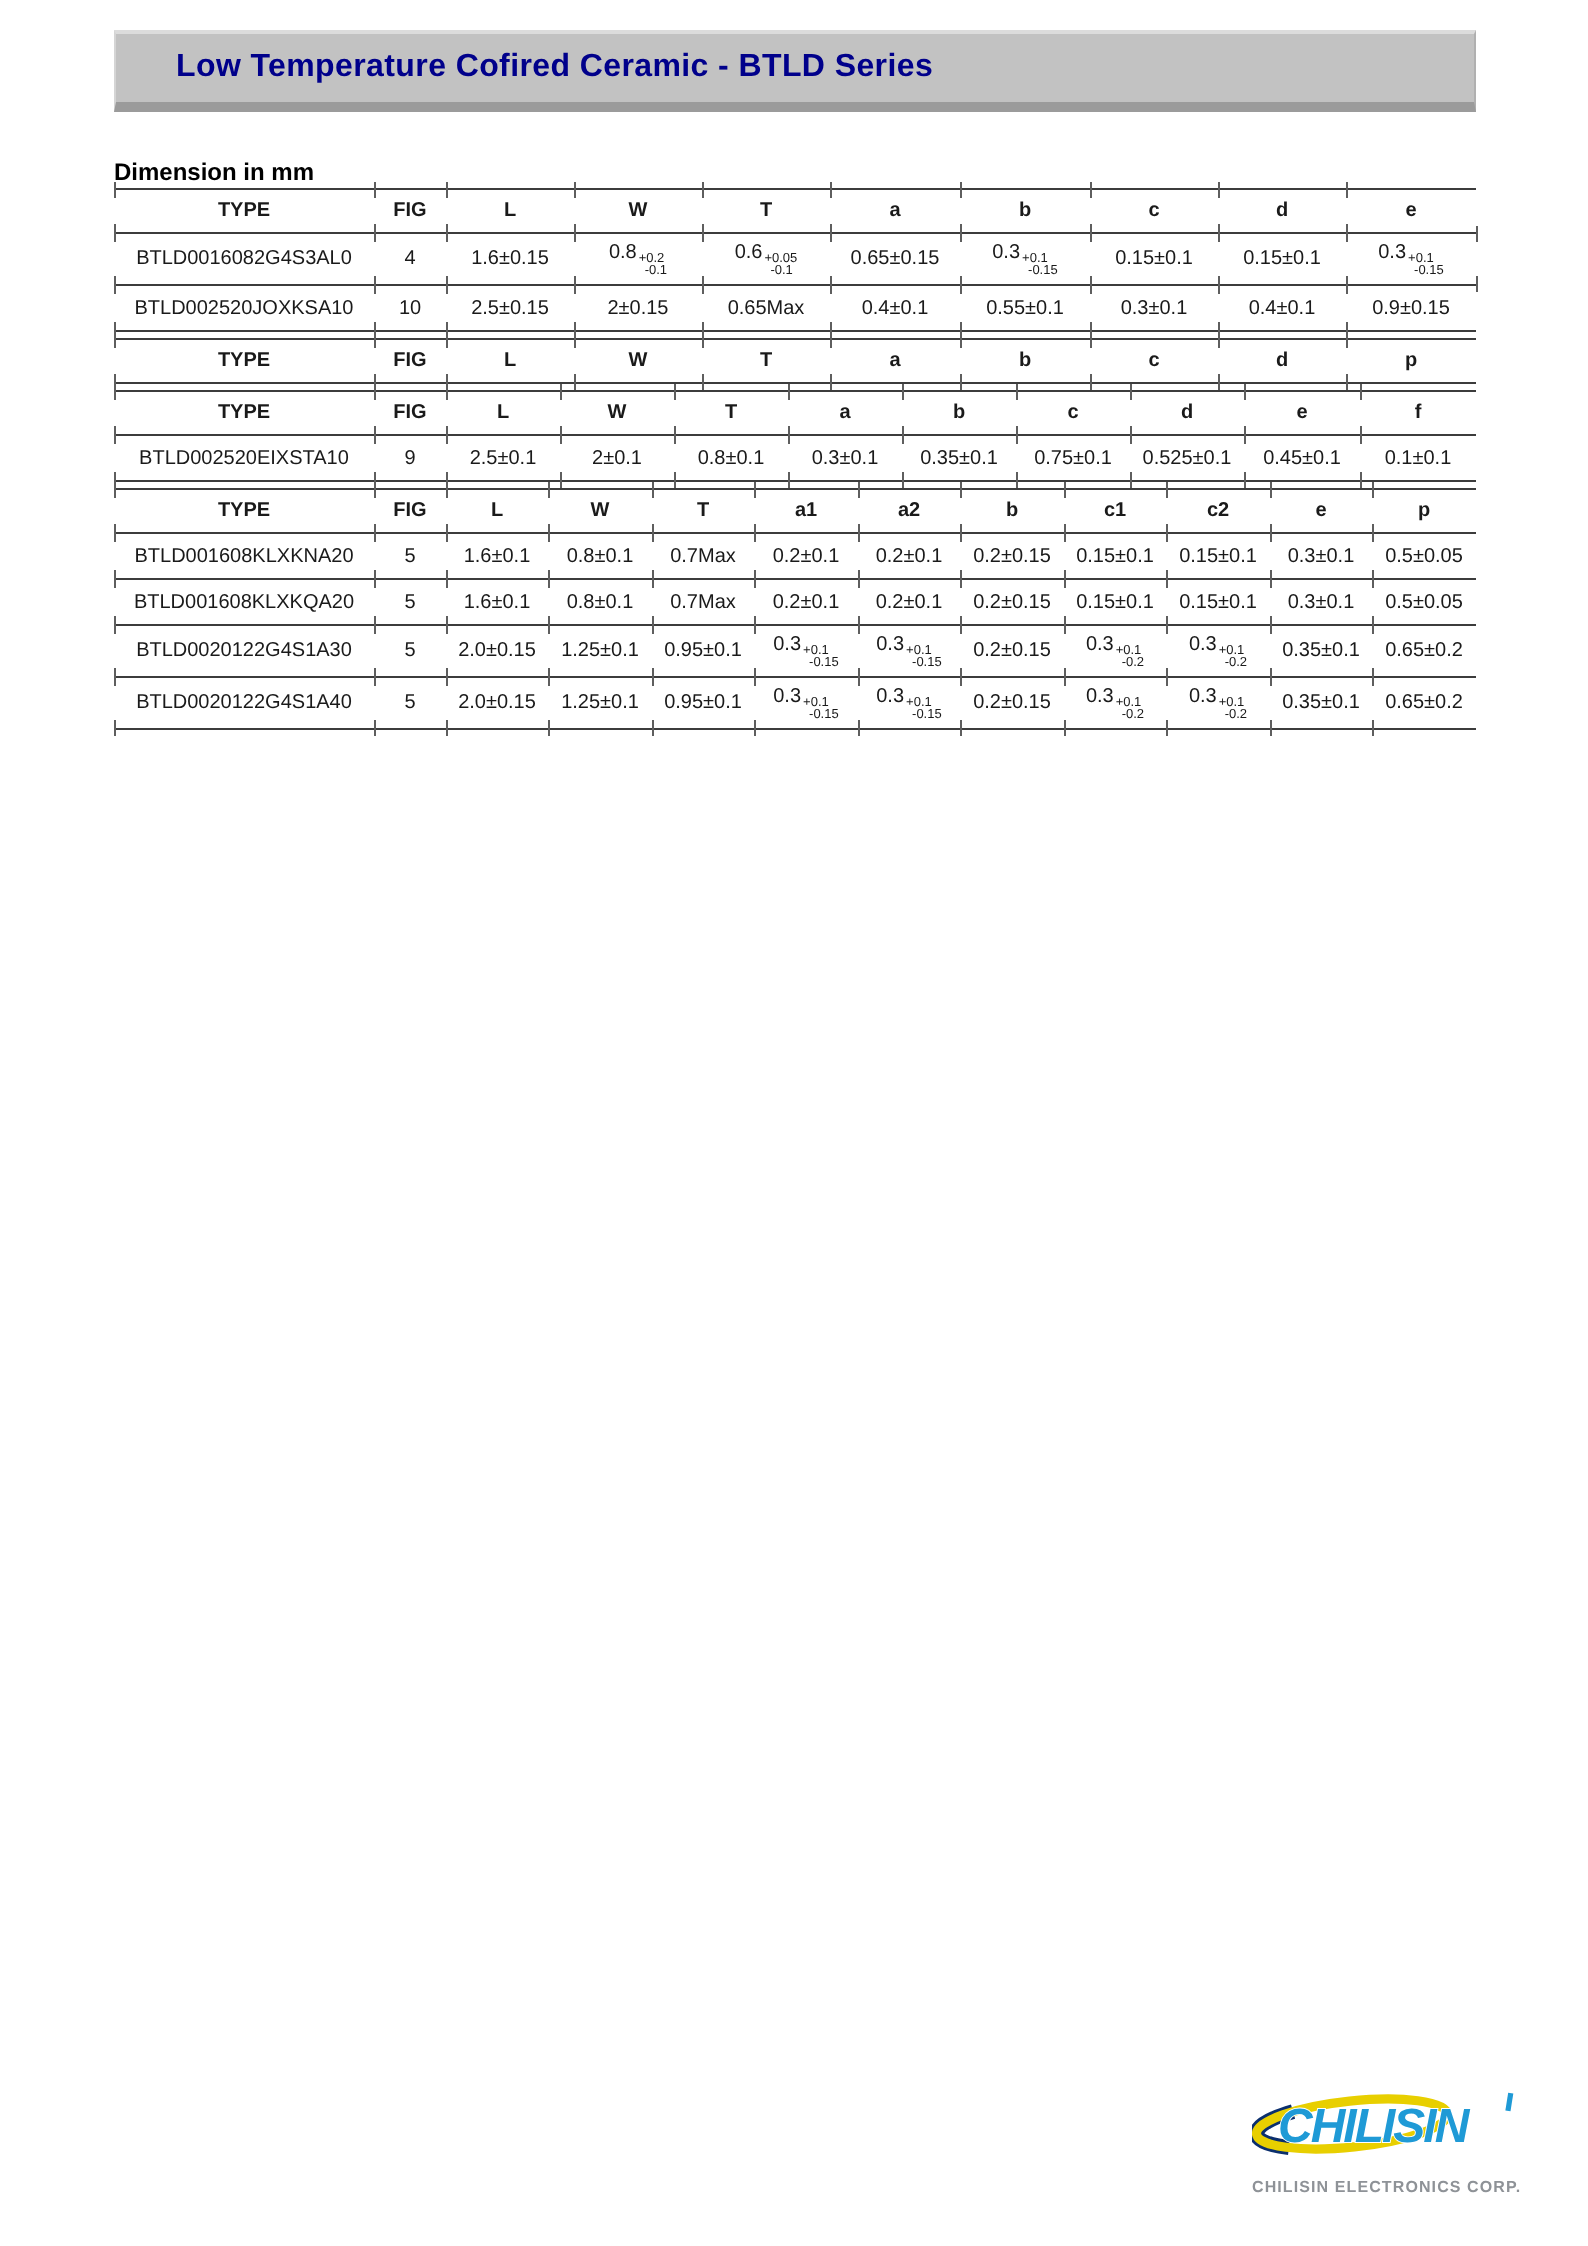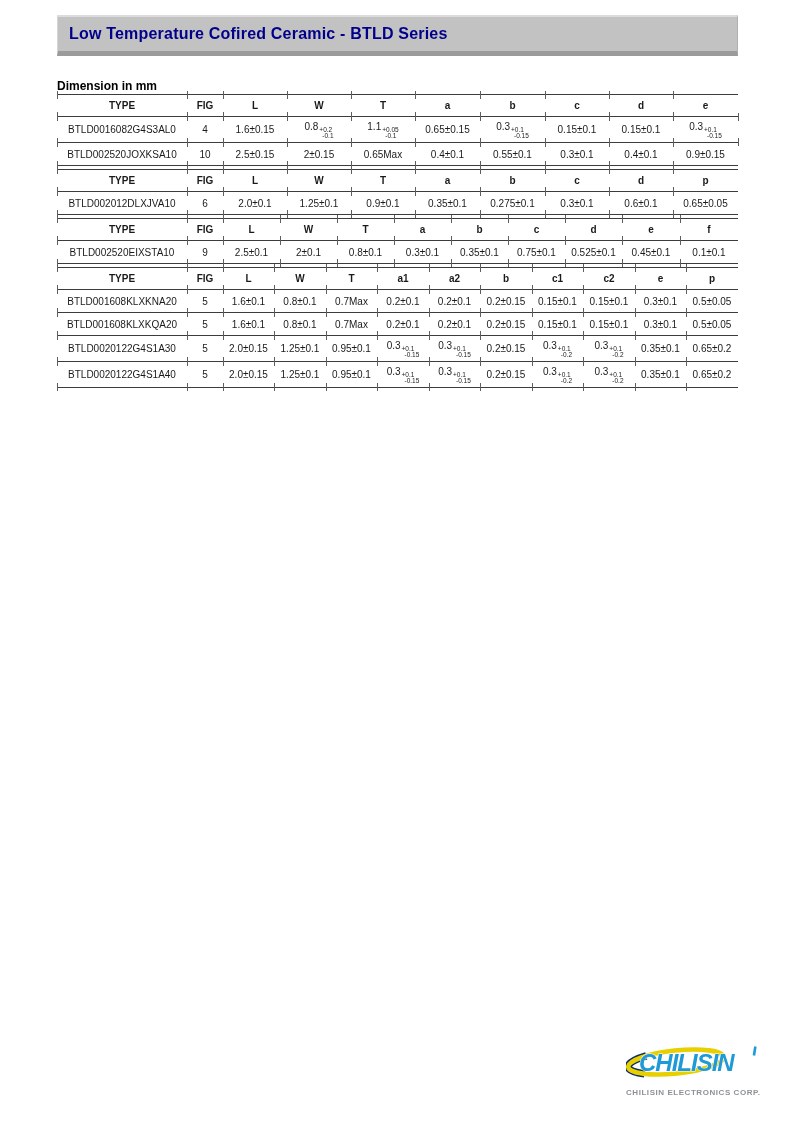--- a/index.html
+++ b/index.html
@@ -6,21 +6,21 @@
   #page{position:relative;width:794px;height:1123px;background:#ffffff;overflow:hidden;
         font-family:"Liberation Sans",sans-serif;color:#111;}
 
   
   .header-bar{position:absolute;left:57px;top:15px;width:681px;height:41px;box-sizing:border-box;
               background:var(--bar-gray,#c2c2c2);
               border-top:2px solid #dcdcdc;border-left:1px solid #d5d5d5;border-right:1px solid #b0b0b0;
               border-bottom:5px solid #9b9b9b;
               display:flex;align-items:center;}
   .header-bar .title{font-size:16px;font-weight:bold;color:var(--title-navy,#00008b);
-                     padding-left:11px;letter-spacing:0.2px;white-space:nowrap;}
+                     padding-left:11px;letter-spacing:0.2px;white-space:nowrap;margin-left:19px;}
 
   
   .dim-label{position:absolute;left:57px;top:79px;font-size:12px;font-weight:bold;color:#000;}
 
   
   #tables{position:absolute;left:57px;top:94px;width:681px;}
   table.dim-table{border-collapse:collapse;table-layout:fixed;width:681px;margin:0 0 3px 0;
                   border-bottom:1px solid #3c3c3c;font-size:10px;color:#1a1a1a;}
   table.dim-table th,table.dim-table td{
       position:relative;border-top:1px solid #3c3c3c;text-align:center;vertical-align:middle;
@@ -86,21 +86,21 @@
         </thead>
         <tbody>
           <tr class="tall">
             <td>BTLD0016082G4S3AL0</td>
             <td>4</td>
             <td>1.6±0.15</td>
             <td><span>0.8</span><span class="tol">
                 <span class="sup">+0.2</span>
                 <span class="sub">-0.1</span>
               </span></td>
-            <td><span>1.1</span><span class="tol">
+            <td><span>0.6</span><span class="tol">
                 <span class="sup">+0.05</span>
                 <span class="sub">-0.1</span>
               </span></td>
             <td>0.65±0.15</td>
             <td><span>0.3</span><span class="tol">
                 <span class="sup">+0.1</span>
                 <span class="sub">-0.15</span>
               </span></td>
             <td>0.15±0.1</td>
             <td>0.15±0.1</td>
@@ -144,32 +144,20 @@
             <th>W</th>
             <th>T</th>
             <th>a</th>
             <th>b</th>
             <th>c</th>
             <th>d</th>
             <th>p</th>
           </tr>
         </thead>
         <tbody>
-          <tr>
-            <td>BTLD002012DLXJVA10</td>
-            <td>6</td>
-            <td>2.0±0.1</td>
-            <td>1.25±0.1</td>
-            <td>0.9±0.1</td>
-            <td>0.35±0.1</td>
-            <td>0.275±0.1</td>
-            <td>0.3±0.1</td>
-            <td>0.6±0.1</td>
-            <td>0.65±0.05</td>
-          </tr>
         </tbody>
       </table>
       <table class="dim-table">
         <colgroup>
           <col style="width: 130px;">
           <col style="width: 36px;">
           <col style="width: 57px;">
           <col style="width: 57px;">
           <col style="width: 57px;">
           <col style="width: 57px;">

